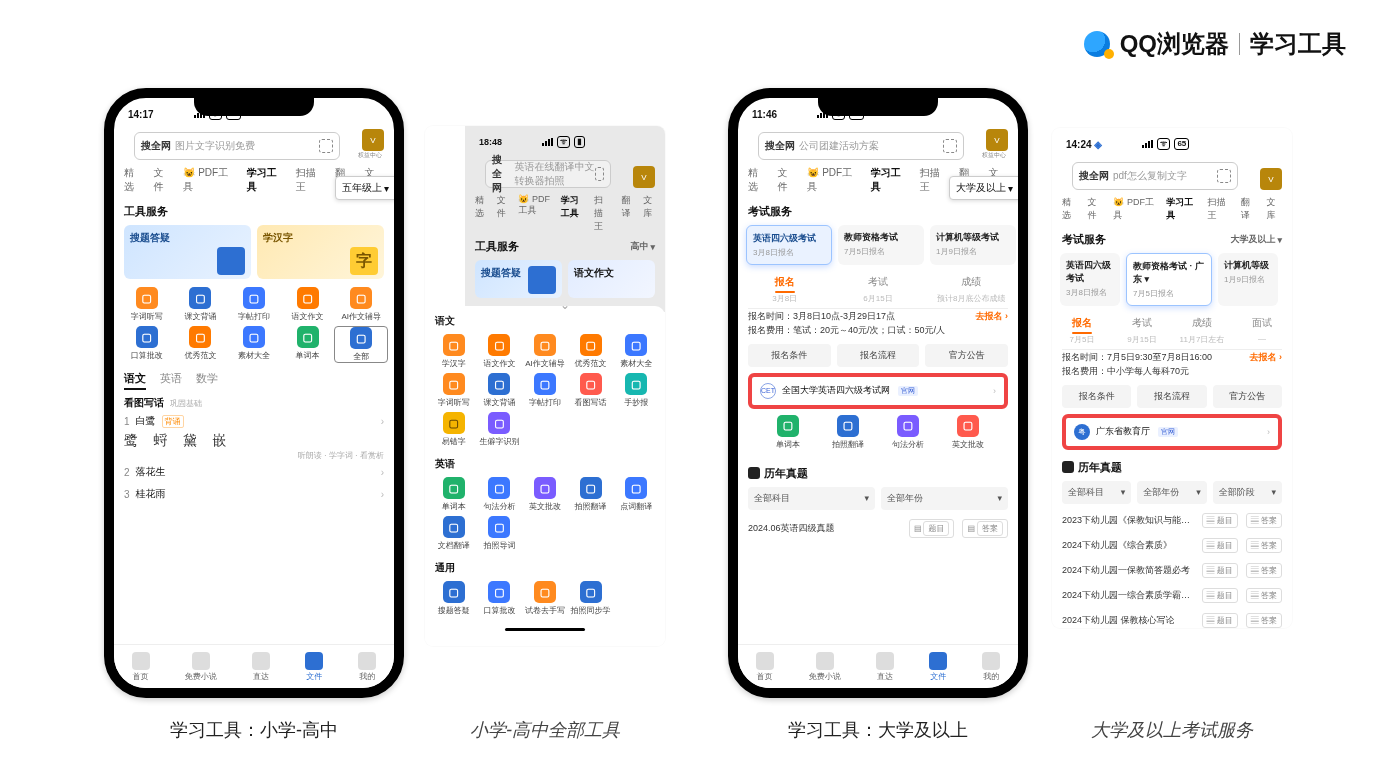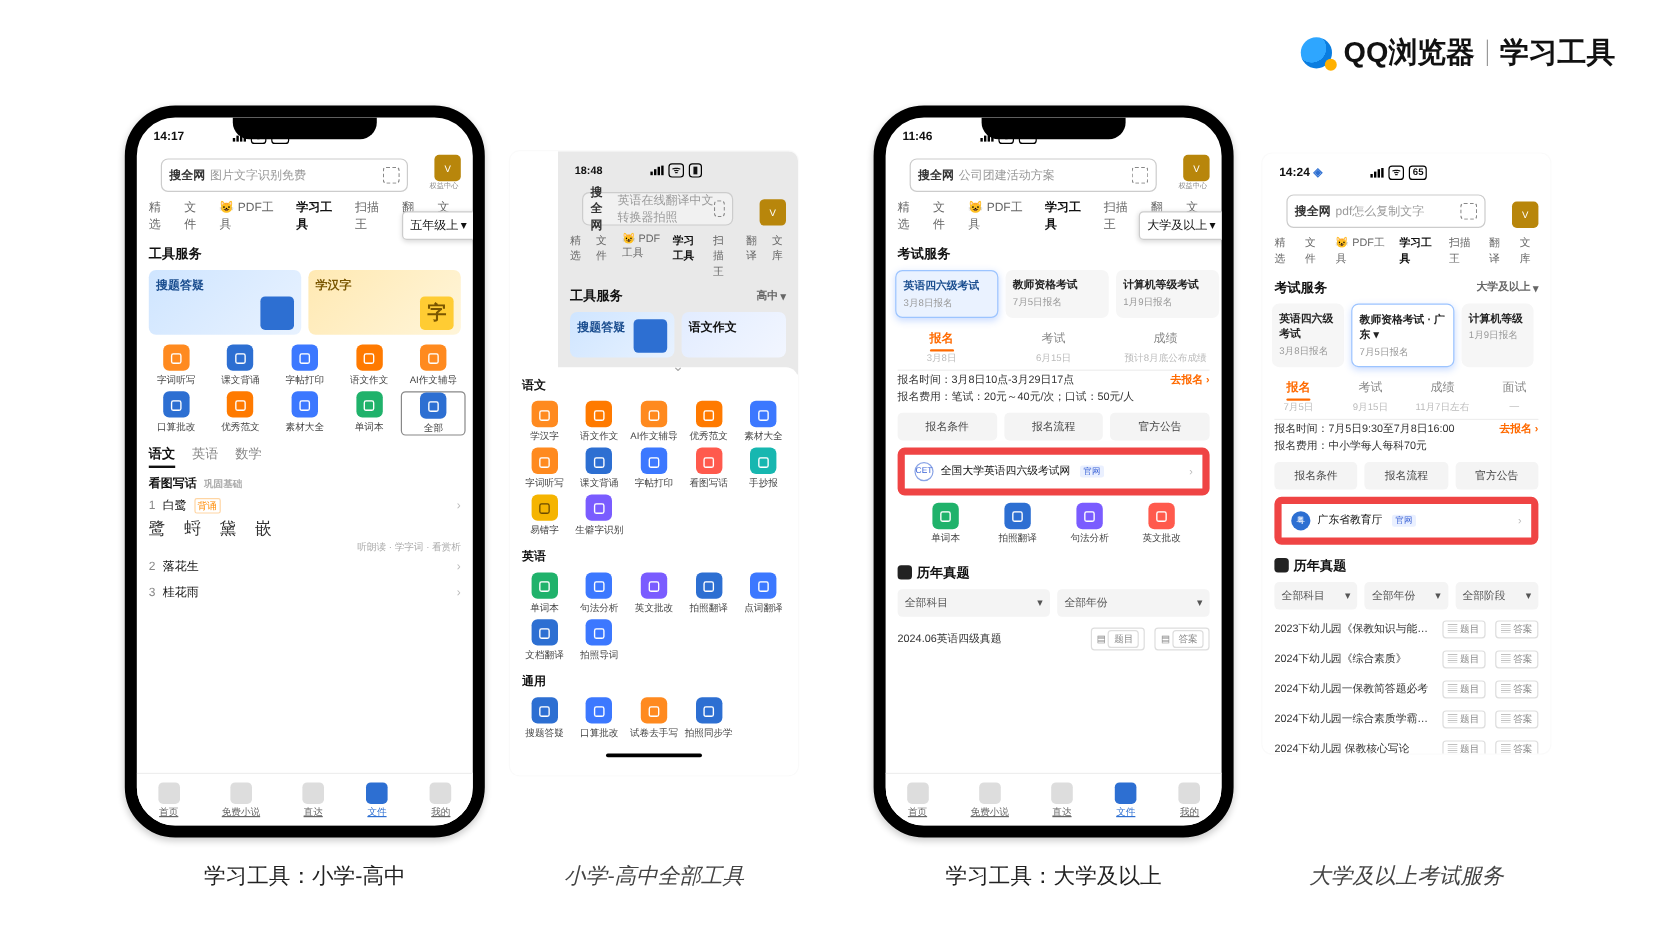--- a/index.html
+++ b/index.html
@@ -100,35 +100,35 @@
   .gi .ic {
     width:22px;height:22px;border-radius:5px;margin:0 auto 2px;
     display:flex;align-items:center;justify-content:center;color:#fff;font-size:11px;font-weight:700;
   }
   .outlined { border:1px solid #888; border-radius:4px; }
 
   .subtabs { display:flex; gap:14px; padding:6px 10px 2px; font-size:11px; color:#888;}
   .subtabs .on { color:#111; font-weight:700; border-bottom:2px solid #111; padding-bottom:2px;}
 
   .sync-h { padding:4px 10px 0; font-size:10px; font-weight:700; display:flex; gap:6px; align-items:center;}
-  .sync-h .s { font-size:8px; color:#aaa; font-weight:700;}
+  .sync-h .s { font-size:8px; color:#aaa; font-weight:400;}
   .units { display:flex; gap:8px; padding:4px 10px; font-size:9px; color:#888;}
   .units .u1{ color:#ff8a00; font-weight:700;}
   .lesson { padding:4px 10px; font-size:10px; display:flex; align-items:center; gap:6px;}
   .lesson .n{ color:#888;}
   .lesson .tag{ color:#ff8a00; font-size:8px; border:1px solid #ffd5a3; border-radius:2px; padding:0 2px;}
   .poemline{ font-family: "STKaiti","KaiTi",serif; font-size:14px; padding:0 10px; color:#333; letter-spacing:6px;}
   .hint{font-size:8px;color:#aaa;padding:0 10px; text-align:right;}
   .desc{font-size:8px;color:#999;padding:2px 10px 4px;line-height:1.4;}
 
   .bottomnav {
     position:absolute; bottom:0; left:0; right:0; height:44px; border-top:1px solid #eee;
     display:flex; justify-content:space-around; align-items:center; background:#fff;
   }
-  .bn { font-size:8px; color:#666; text-align:center;text-decoration:underline;}
+  .bn { font-size:8px; color:#666; text-align:center;}
   .bn .ic{ width:18px;height:18px;margin:0 auto 1px;border-radius:4px;background:#ddd;}
   .bn.on{ color:#2d6fd2;}
   .bn.on .ic{ background:#2d6fd2;}
 
   
   .panel {
     position:absolute; width:240px; background:#fff;
     border-radius:8px; overflow:hidden; font-size:10px;
     box-shadow: 0 0 0 1px rgba(0,0,0,0.02);
   }
@@ -152,21 +152,21 @@
   .pilltabs{display:flex;justify-content:space-around;font-size:10px;color:#888;padding:6px 0 0;}
   .pilltabs .on{color:#ff6a00;font-weight:700;}
   .pilltabs div{flex:1;text-align:center;}
   .pilldates{display:flex;justify-content:space-around;font-size:8px;color:#bbb;padding:0 0 4px;}
   .pilldates div{flex:1;text-align:center;}
   .pilltabs .on::after{content:"";display:block;width:20px;height:2px;background:#ff6a00;margin:2px auto 0;border-radius:2px;}
   .infoblk{padding:0 10px;font-size:9px;color:#333;line-height:1.6;}
   .infoblk .go{float:right;color:#ff6a00;font-weight:700;}
   .btnrow{display:flex;gap:6px;padding:6px 10px;}
   .btnrow .b{flex:1;background:#f4f4f4;border-radius:4px;text-align:center;font-size:9px;padding:5px 0;color:#444;}
-  .siterow{margin:0 10px;border:6px solid #ef4444;border-radius:6px;padding:6px 8px;font-size:9px;display:flex;align-items:center;gap:6px;}
+  .siterow{margin:0 10px;border:4px solid #ef4444;border-radius:6px;padding:6px 8px;font-size:9px;display:flex;align-items:center;gap:6px;}
   .siterow .ic{width:16px;height:16px;border:1px solid #8aa4e6;border-radius:50%;font-size:7px;display:flex;align-items:center;justify-content:center;color:#3a62d6;}
   .siterow .tag{font-size:7px;background:#eaf0ff;color:#3a62d6;border-radius:2px;padding:0 3px;margin-left:2px;}
   .siterow .arr{margin-left:auto;color:#bbb;}
   .sect-h{font-weight:700;font-size:11px;padding:10px 10px 4px;display:flex;align-items:center;gap:4px;}
   .sect-h .ic{width:12px;height:12px;border-radius:3px;background:#222;}
   .filters{display:flex;gap:6px;padding:2px 10px 4px;}
   .filters .f{flex:1;background:#f4f4f4;border-radius:4px;font-size:9px;padding:5px 6px;display:flex;justify-content:space-between;align-items:center;color:#555;}
   .paperrow{display:flex;align-items:center;justify-content:space-between;padding:5px 10px;font-size:9px;color:#333;}
   .paperrow .acts{display:flex;gap:8px;color:#888;}
   .paperrow .acts span{border:1px solid #ddd;border-radius:3px;padding:1px 4px;font-size:8px;display:flex;gap:2px;align-items:center;}

